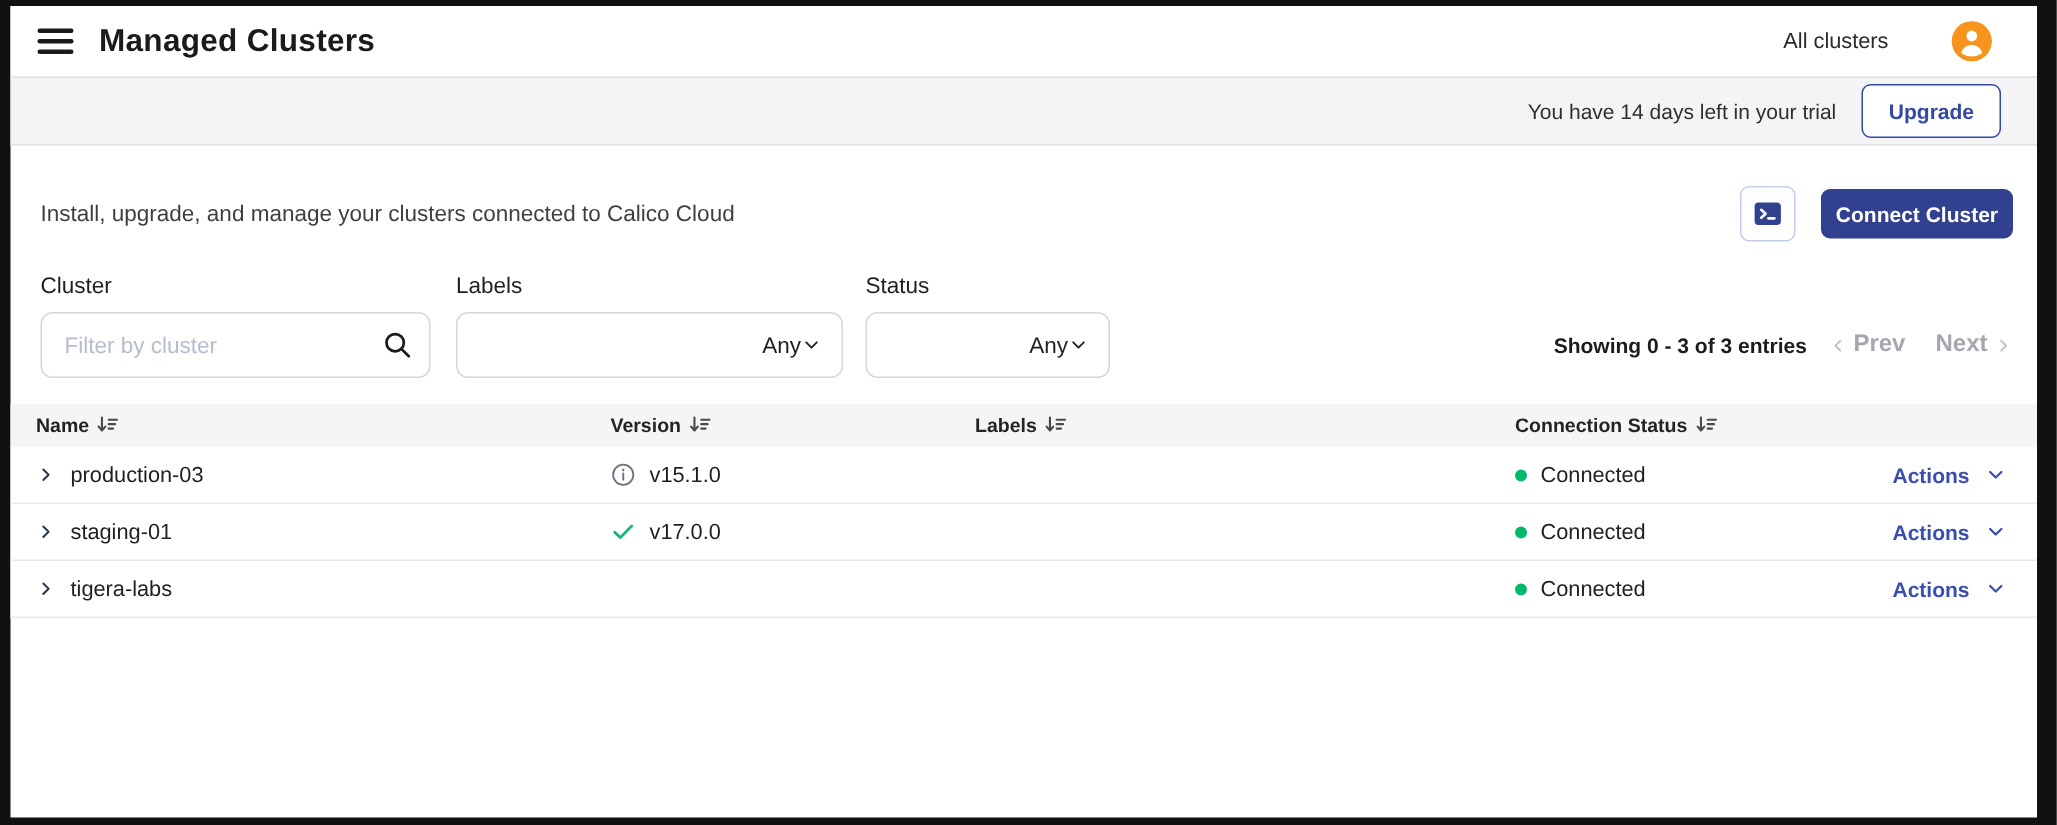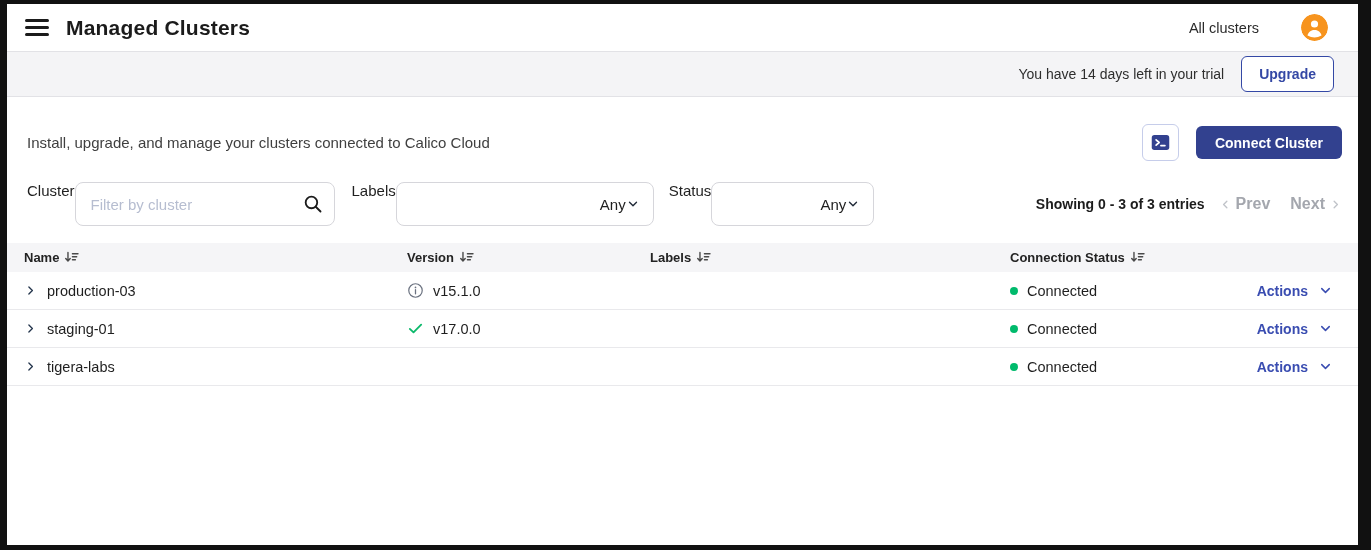--- a/index.html
+++ b/index.html
@@ -21,46 +21,46 @@
     display:flex;align-items:center;justify-content:flex-end;padding-right:24px;}
   .trial-text{font-size:14px;color:#2e2e2e;margin-right:17px;}
   .upgrade-btn{background:#fff;border:1px solid #3448A5;color:#3448A5;font-weight:600;font-size:14px;
     border-radius:6px;height:36px;padding:0 17px;font-family:inherit;cursor:pointer;}
   
   .desc-row{display:flex;align-items:center;margin:27px 16px 0 20px;}
   .description{font-size:15px;color:#3f3f3f;}
   .desc-spacer{flex:1;}
   .terminal-btn{width:37px;height:37px;border:1px solid #c6cdea;border-radius:6px;background:#fff;
     display:flex;align-items:center;justify-content:center;cursor:pointer;margin-right:17px;}
-  .connect-btn{height:33px;padding:0 19px;background:#32418F;border:none;border-radius:6px;color:#fff;
+  .connect-btn{height:33px;padding:0 10px;background:#32418F;border:none;border-radius:6px;color:#fff;
     font-size:14px;font-weight:600;font-family:inherit;cursor:pointer;}
   
   .filters-row{display:flex;align-items:flex-end;margin:21px 16px 0 20px;}
-  .filter-group{display:flex;}
+  .filter-group{display:flex;flex-direction:column;}
   .filter-label{font-size:15px;color:#1f1f1f;margin-bottom:9px;}
   .filter-input-wrap{position:relative;width:260px;margin-right:17px;}
   .filter-input{width:100%;height:44px;border:1px solid #d6d6db;border-radius:8px;padding:0 40px 0 15px;
     font-size:15px;font-family:inherit;color:#1f1f1f;outline:none;}
   .filter-input::placeholder{color:#b6bdd0;}
   .search-icon{position:absolute;right:11px;top:11px;cursor:pointer;}
   .select{height:44px;border:1px solid #d6d6db;border-radius:8px;background:#fff;display:flex;align-items:center;
     justify-content:flex-end;padding:0 13px 0 15px;font-size:15px;color:#1f1f1f;cursor:pointer;}
   .select-labels{width:258px;margin-right:15px;}
   .select-status{width:163px;}
   .filters-spacer{flex:1;}
   .paging{display:flex;align-items:center;margin-bottom:13px;}
   .showing{font-size:14px;font-weight:700;color:#1c1c1c;margin-right:14px;}
   .pager-btn{display:flex;align-items:center;font-size:16px;font-weight:700;color:#a4a7ae;cursor:default;}
   .pager-btn + .pager-btn{margin-left:12px;}
   .pager-btn .lbl{margin:0 4px;}
   
   .table{margin-top:17px;}
   .thead{display:flex;align-items:center;height:29px;background:#f5f5f7;padding-left:17px;padding-right:16px;
     font-size:13px;font-weight:700;color:#232323;}
-  .trow{display:flex;align-items:center;height:38px;border-bottom:1px solid #e9e9ec;padding-left:17px;padding-right:25px;
+  .trow{display:flex;align-items:center;height:38px;border-bottom:1px solid #e9e9ec;padding-left:17px;padding-right:20px;
     font-size:14.5px;color:#1f1f1f;background:#fff;}
   .col-name{flex:0 0 383px;display:flex;align-items:center;}
   .col-version{flex:0 0 243px;display:flex;align-items:center;}
   .col-labels{flex:0 0 360px;display:flex;align-items:center;}
   .col-status{flex:1;display:flex;align-items:center;}
   .col-actions{flex:0 0 100px;display:flex;align-items:center;justify-content:flex-end;}
   .hdr-cell{display:flex;align-items:center;gap:5px;}
   .sort-icon{cursor:pointer;display:inline-flex;}
   .expander{display:inline-flex;margin-right:10px;cursor:pointer;color:#24354c;}
   .vicon{display:inline-flex;margin-right:9px;}

